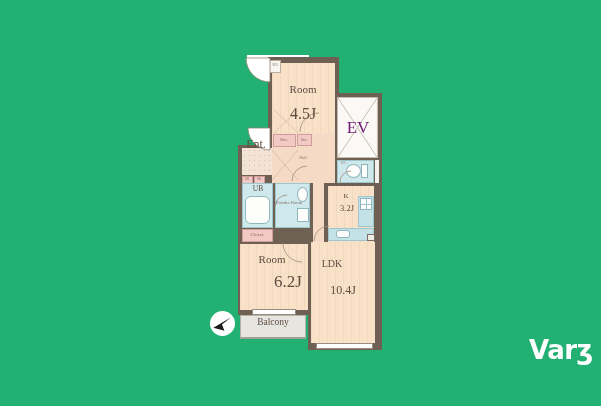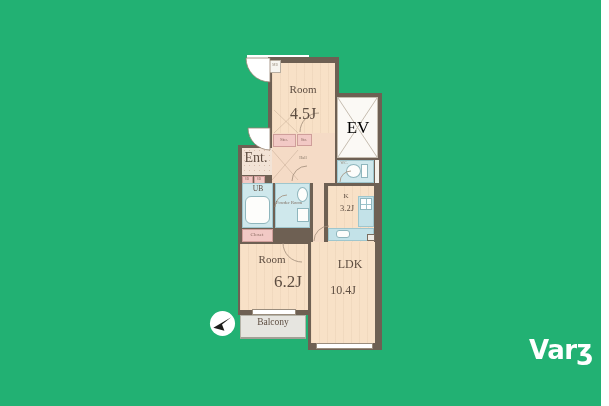--- a/index.html
+++ b/index.html
@@ -91,37 +91,37 @@
         <path d="M275,207 A12,12 0 0 1 287,195"></path>
       </g>
       <g stroke="rgba(150,125,100,0.45)" stroke-width="0.6" fill="none">
         <path d="M272,150 L298,180 M298,150 L272,180"></path>
         <path d="M274,110 L298,133 M298,110 L274,133"></path>
       </g>
     </svg>
 
     <span class="label" style="left:303px;top:90px;font-size:11px;">Room</span>
     <span class="label" style="left:303px;top:114px;font-size:16px;">4.5J</span>
-    <span class="label" style="left:358px;top:128px;font-size:17px;color:#000000;">EV</span>
+    <span class="label" style="left:358px;top:128px;font-size:17px;color:#701a75;">EV</span>
     <span class="label" style="left:284px;top:140px;font-size:5px;color:#8a6b60;">Sto.</span>
     <span class="label" style="left:304px;top:140px;font-size:4px;color:#8a6b60;">Sto.</span>
     <span class="label" style="left:303px;top:158px;font-size:4.5px;color:#8d7c6c;">Hall</span>
-    <span class="label" style="left:256px;top:158px;font-size:14px;">Ent.</span>
+    <span class="label" style="left:256px;top:144px;font-size:12px;">Ent.</span>
     <span class="label" style="left:247px;top:180px;font-size:3.5px;color:#8a6b60;">SB</span>
     <span class="label" style="left:259px;top:180px;font-size:3.5px;color:#8a6b60;">SB</span>
     <span class="label" style="left:275px;top:66px;font-size:3.5px;color:#9a8d7d;">MB</span>
     <span class="label" style="left:344px;top:164px;font-size:3.5px;color:#8d7c6c;">W.C.</span>
     <span class="label" style="left:258px;top:189px;font-size:7.5px;">UB</span>
     <span class="label" style="left:289px;top:203px;font-size:4.5px;width:26px;white-space:normal;color:#7d6a5c;">Powder Room</span>
     <span class="label" style="left:346px;top:197px;font-size:7px;">K</span>
     <span class="label" style="left:347px;top:208px;font-size:8.5px;">3.2J</span>
     <span class="label" style="left:257px;top:235px;font-size:5px;color:#8a6b60;">Closet</span>
     <span class="label" style="left:272px;top:260px;font-size:11px;">Room</span>
     <span class="label" style="left:288px;top:282px;font-size:17px;">6.2J</span>
-    <span class="label" style="left:350px;top:264px;font-size:12px;">LDK</span>
+    <span class="label" style="left:332px;top:264px;font-size:10px;">LDK</span>
     <span class="label" style="left:343px;top:290px;font-size:12px;">10.4J</span>
     <span class="label" style="left:273px;top:323px;font-size:9.5px;">Balcony</span>
 
     <div class="abs" style="left:209px;top:310px;width:27px;height:27px;">
       <svg width="27" height="27" viewBox="0 0 28 28">
         <circle cx="14" cy="14" r="13" fill="#ffffff"></circle>
         <path d="M4.5 18.5 L23 7.5 L13.5 15 L16 21.5 Z" fill="#1d1d1b"></path>
       </svg>
     </div>
   </div>

